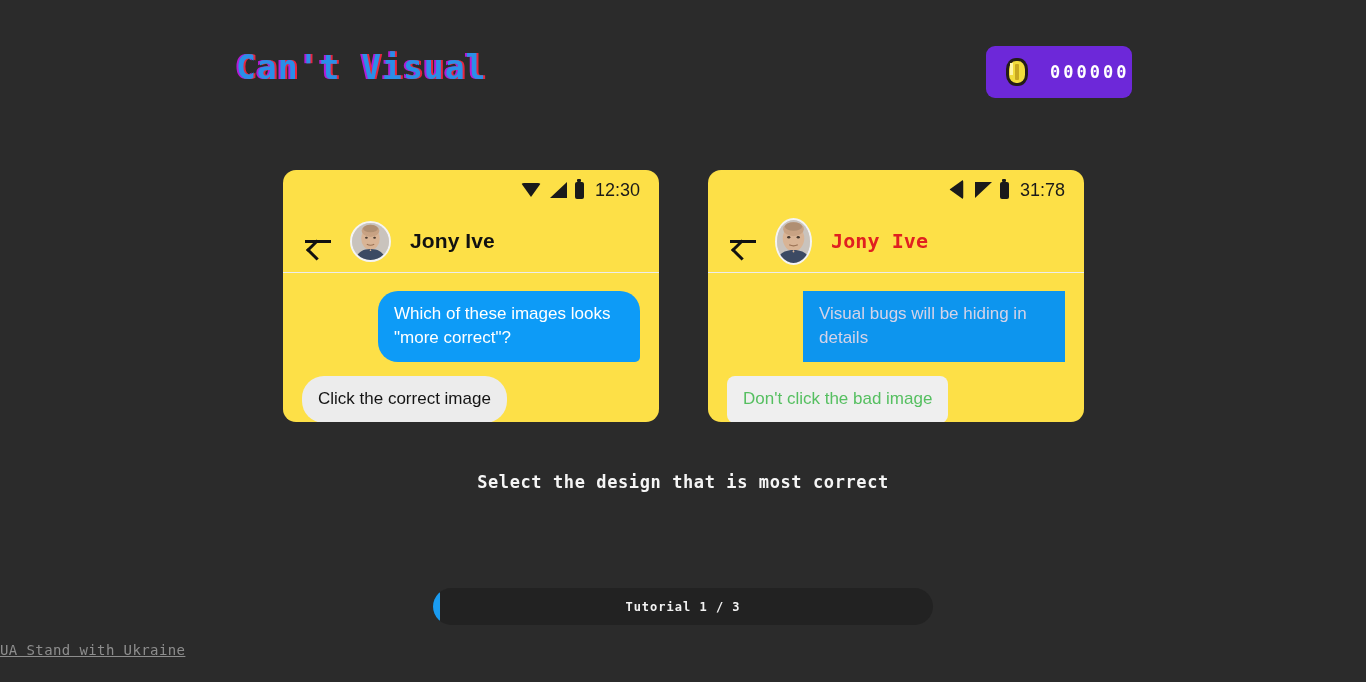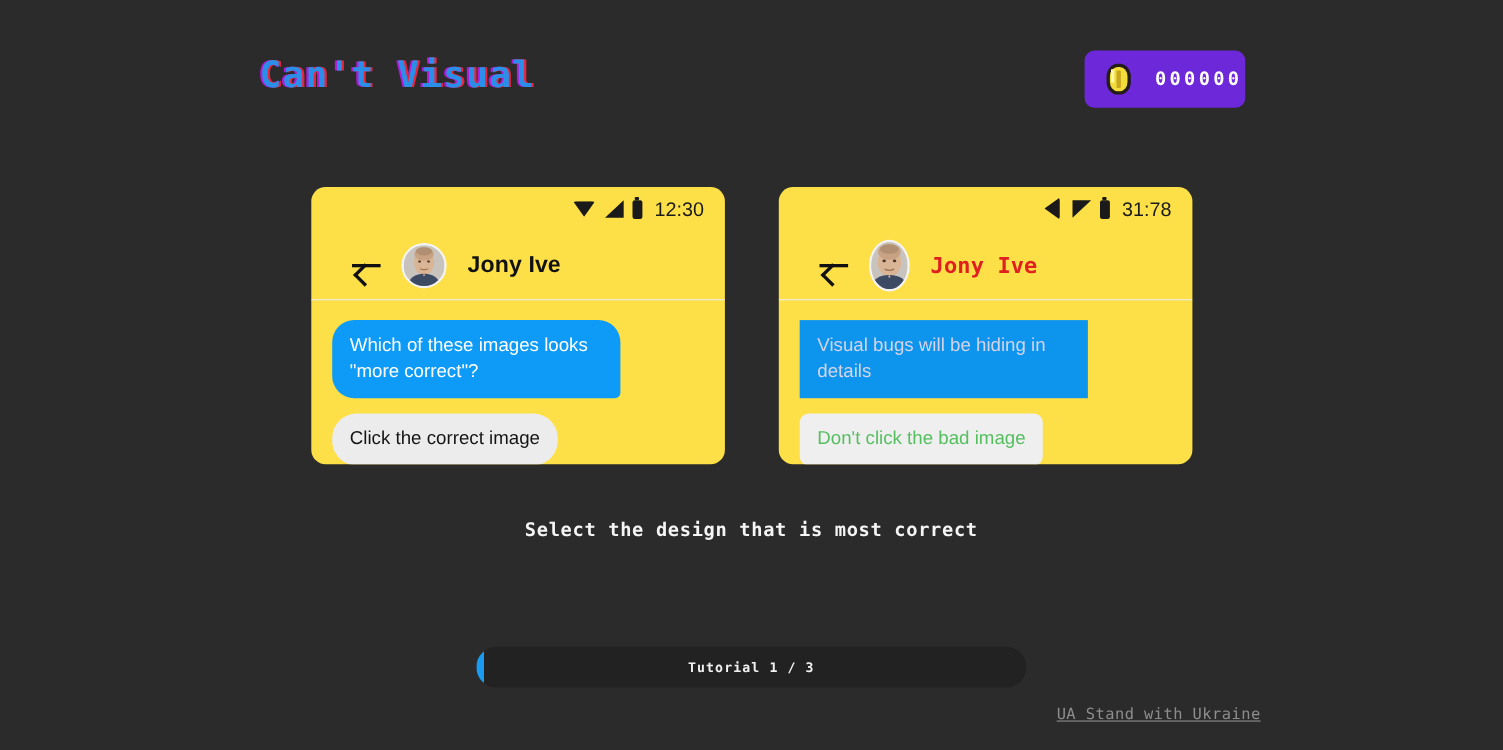--- a/index.html
+++ b/index.html
@@ -173,21 +173,21 @@
     color: #1a1a1a;
     letter-spacing: 0;
     margin-left: 3px;
   }
 
   
   .chat-head {
     height: 63px;
     display: flex;
     align-items: center;
-    padding-left: 37px;
+    padding-left: 22px;
     border-bottom: 1px solid #eceded;
   }
 
   .back-arrow {
     width: 26px; height: 20px;
     position: relative;
     flex: 0 0 auto;
   }
   .back-arrow::before {
     content: "";
@@ -235,21 +235,21 @@
     font-family: "DejaVu Sans Mono", monospace;
     color: #e02020;
     font-weight: bold;
     font-size: 20px;
   }
 
   
   .msgs { padding: 18px 19px 0 19px; }
 
   .bubble-row { display: flex; }
-  .bubble-row.out { }
+  .bubble-row.out { justify-content: flex-end; }
   .bubble-row.in  { justify-content: flex-start; }
 
   .bubble {
     max-width: 262px;
     padding: 11px 16px 12px 16px;
     font-size: 17px;
     line-height: 24px;
     font-family: "Liberation Sans", sans-serif;
   }
   .bubble.blue {
@@ -318,23 +318,23 @@
     font-weight: bold;
     color: #f2f2f2;
     letter-spacing: 1px;
     -webkit-font-smoothing: none;
   }
 
   
   .footer {
     position: absolute;
     top: 641px;
-    left: 16px;
+    left: 0;
     width: 1130px;
-    text-align: right;
+    text-align: left;
   }
   .footer a {
     font-family: "DejaVu Sans Mono", monospace;
     font-size: 14px;
     color: #8d8d8d;
     text-decoration: underline;
     letter-spacing: 0.4px;
     -webkit-font-smoothing: none;
   }
 </style>

